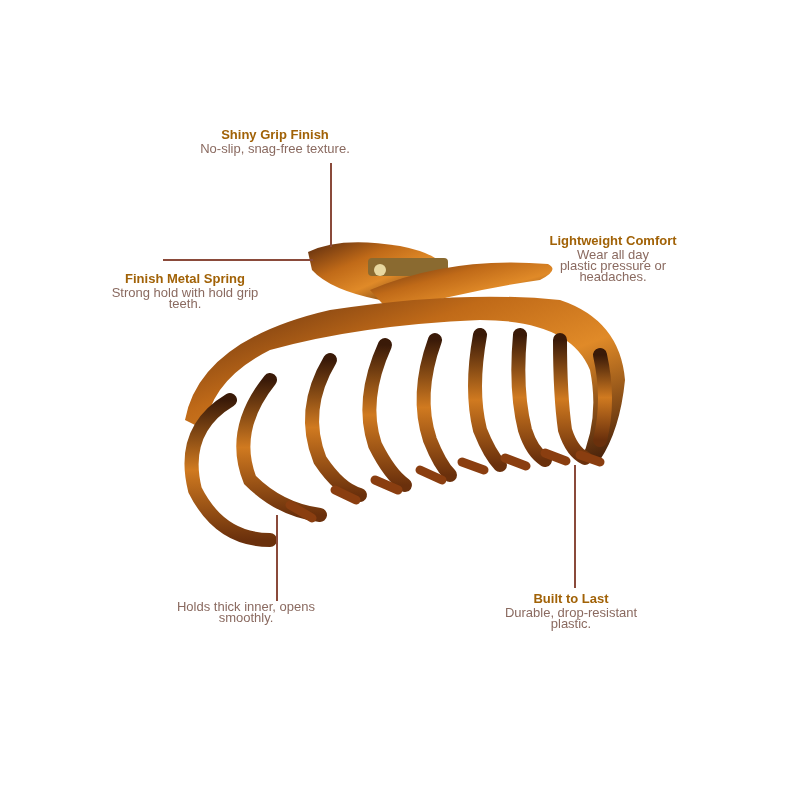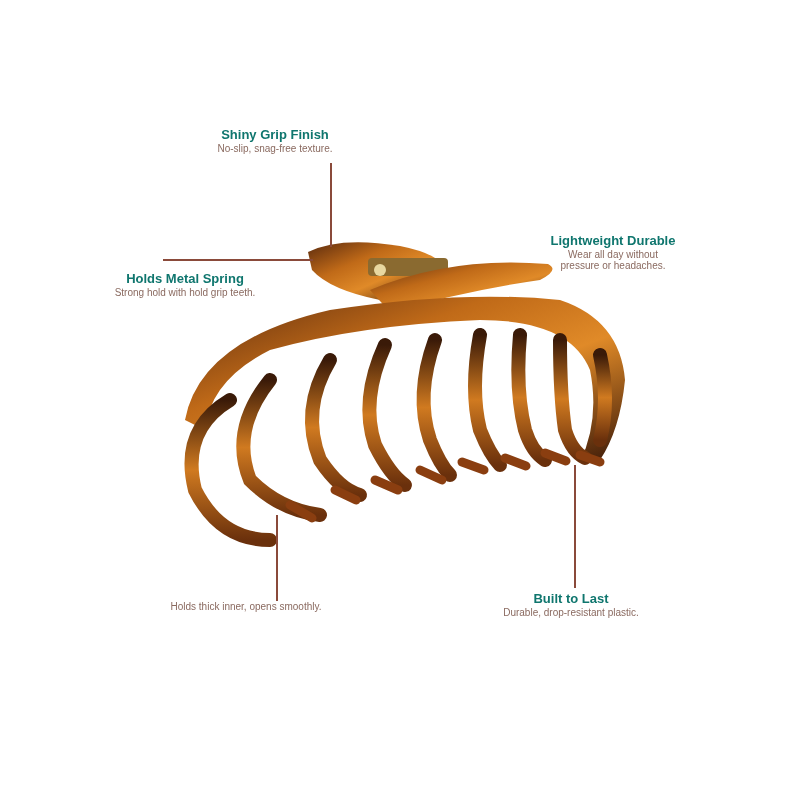--- a/index.html
+++ b/index.html
@@ -1,20 +1,20 @@
 <!DOCTYPE html>
 <html><head>
 <meta charset="utf-8">
 <style>
   html, body { margin: 0; padding: 0; background: #ffffff; }
   body { width: 800px; height: 800px; position: relative; overflow: hidden;
          font-family: "Liberation Sans", "DejaVu Sans", sans-serif; }
   .label { position: absolute; text-align: center; }
-  .title { font-weight: bold; font-size: 13px; color: #0f766e; line-height: 16px; white-space: nowrap; }
-  .sub { font-size: 10px; color: #8a6a60; line-height: 11px; }
+  .title { font-weight: bold; font-size: 13px; color: #a16207; line-height: 16px; white-space: nowrap; }
+  .sub { font-size: 13px; color: #8a6a60; line-height: 11px; }
   .line { position: absolute; background: #8a4a3a; }
   svg.clip { position: absolute; left: 0; top: 0; }
 </style>
 </head>
 <body>
 
 <svg class="clip" width="800" height="800">
   <defs>
     <linearGradient id="tort" x1="0" y1="0" x2="1" y2="1">
       <stop offset="0" stop-color="#5a2a0e"></stop>
@@ -66,27 +66,27 @@
 <div class="line" style="left:163px;top:259px;width:150px;height:2px;"></div>
 <div class="line" style="left:276px;top:515px;width:2px;height:86px;"></div>
 <div class="line" style="left:574px;top:465px;width:2px;height:123px;"></div>
 
 <div class="label" style="left:200px;top:127px;width:150px;">
   <div class="title">Shiny Grip Finish</div>
   <div class="sub">No-slip, snag-free texture.</div>
 </div>
 
 <div class="label" style="left:105px;top:271px;width:160px;">
-  <div class="title">Holds Metal Spring</div>
+  <div class="title">Finish Metal Spring</div>
   <div class="sub">Strong hold with hold grip teeth.</div>
 </div>
 
 <div class="label" style="left:538px;top:233px;width:150px;">
-  <div class="title">Lightweight Durable</div>
-  <div class="sub" style="width:110px;margin:0 auto;">Wear all day without pressure or headaches.</div>
+  <div class="title">Lightweight Comfort</div>
+  <div class="sub" style="width:110px;margin:0 auto;">Wear all day plastic pressure or headaches.</div>
 </div>
 
 <div class="label" style="left:166px;top:601px;width:160px;">
   <div class="sub">Holds thick inner, opens smoothly.</div>
 </div>
 
 <div class="label" style="left:496px;top:591px;width:150px;">
   <div class="title">Built to Last</div>
   <div class="sub">Durable, drop-resistant plastic.</div>
 </div>

